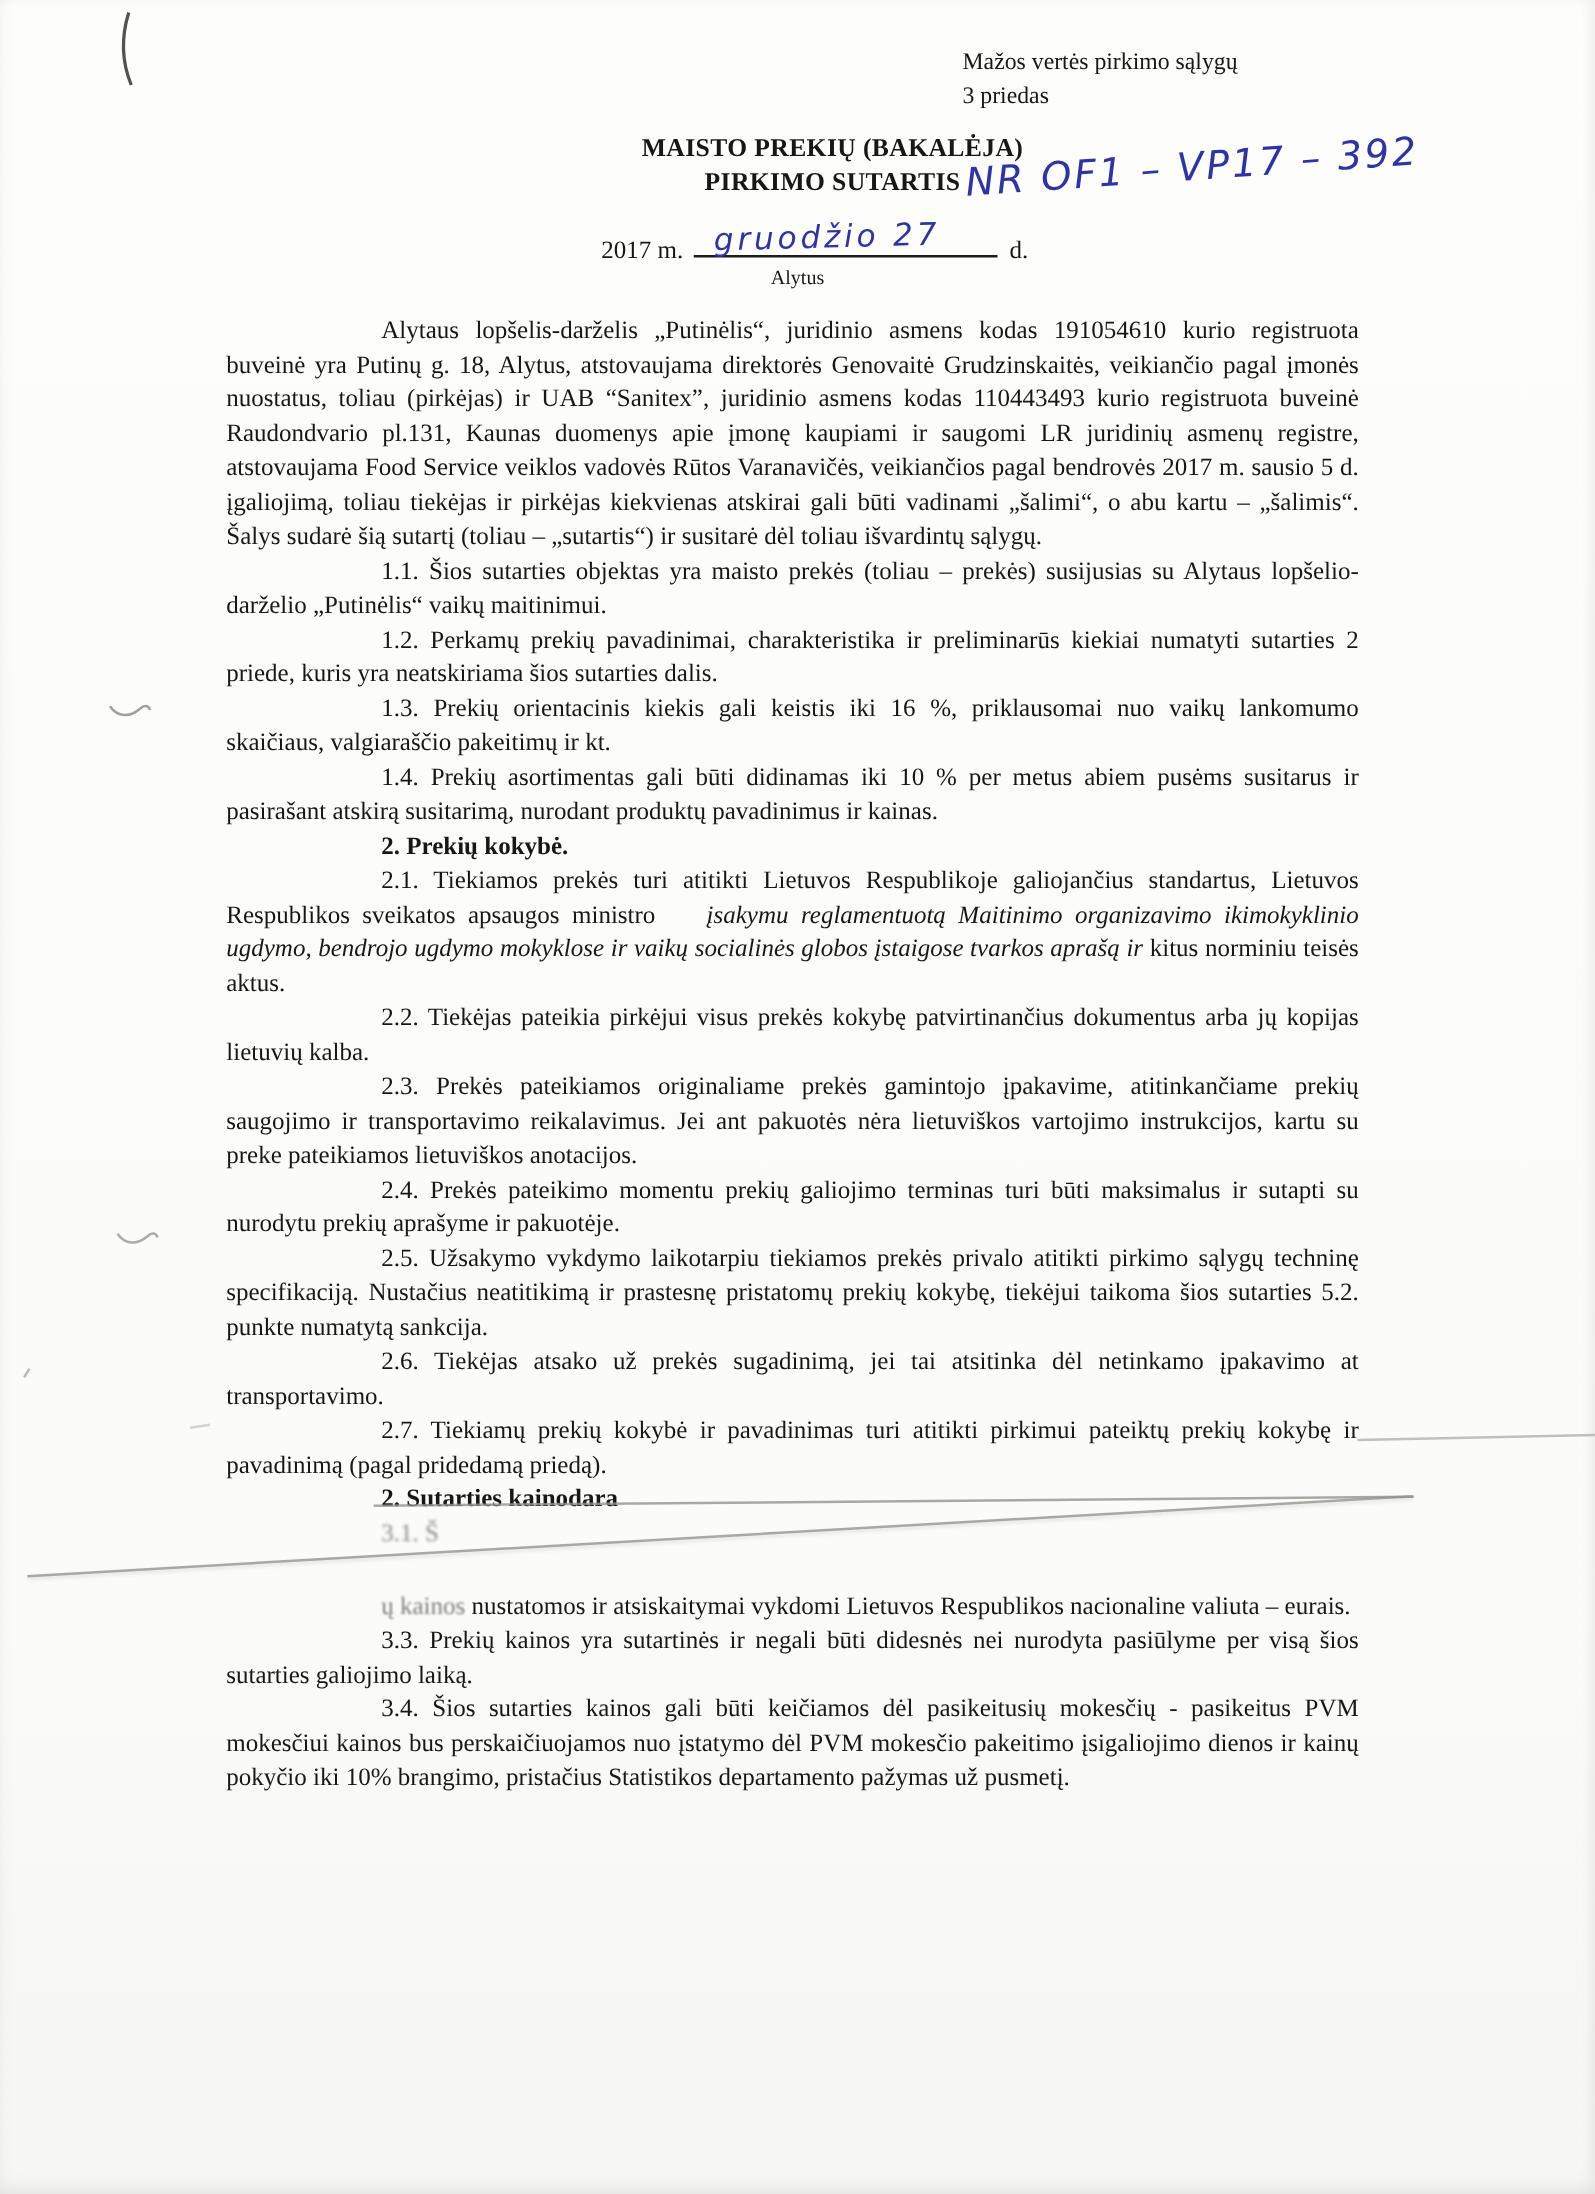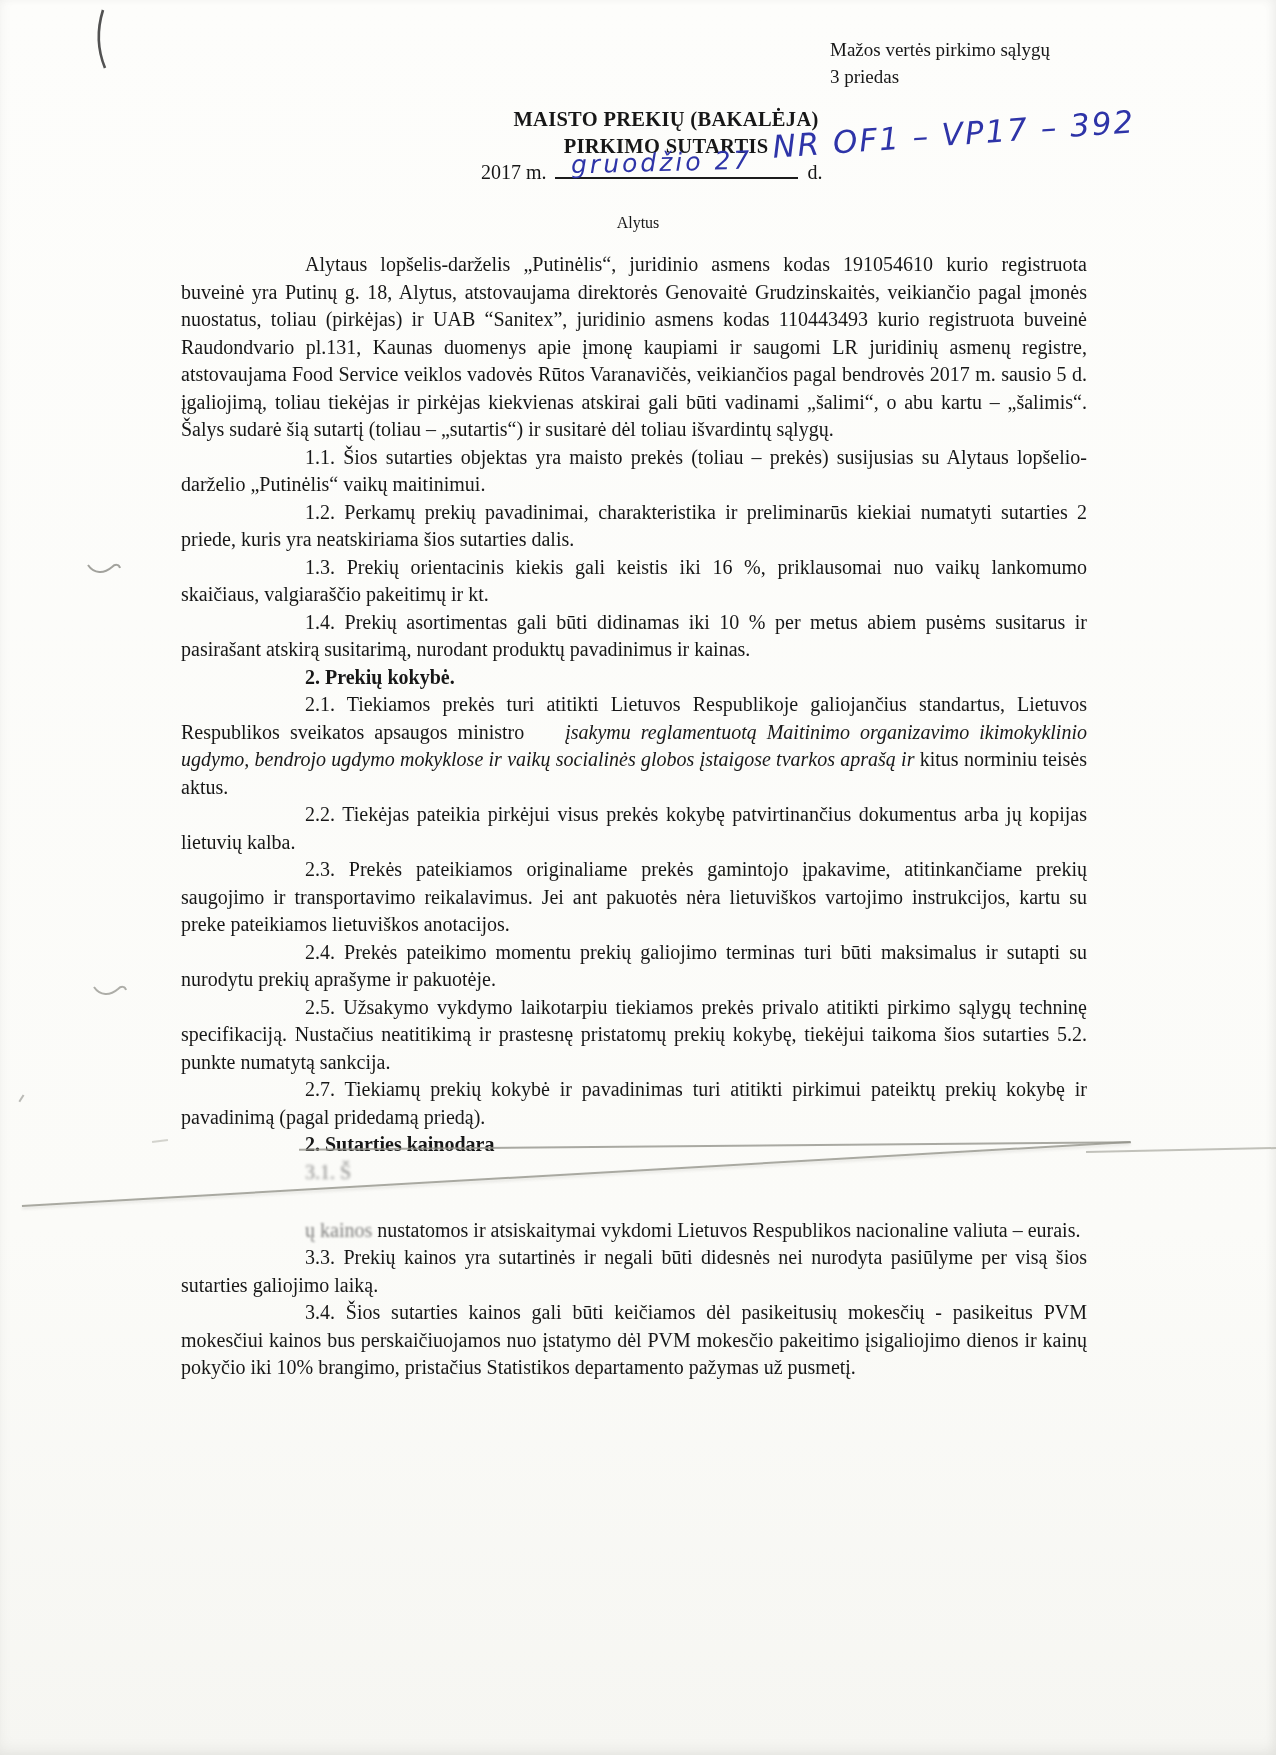--- a/index.html
+++ b/index.html
@@ -14,21 +14,21 @@
     background: linear-gradient(180deg, #fdfdfb 0%, #fbfbf8 70%, #f6f6f2 100%);
     font-family: "Liberation Serif", serif;
     color: #171717;
     overflow: hidden;
     box-shadow: inset 0 -6px 14px rgba(0,0,0,0.05), inset -4px 0 10px rgba(0,0,0,0.03);
   }
 
   
   .corner-note {
     position: absolute;
-    left: 830px;
+    left: 770px;
     top: 36px;
     font-size: 19px;
     line-height: 27px;
     white-space: nowrap;
   }
   .title-block {
     position: absolute;
     top: 106px;
     left: 0;
     width: 100%;
@@ -49,21 +49,21 @@
     left: 772px;
     top: 116px;
     font-size: 31px;
     letter-spacing: 2px;
     transform: rotate(-4deg);
     white-space: nowrap;
   }
   .date-row {
     position: absolute;
     left: 481px;
-    top: 157px;
+    top: 184px;
     font-size: 20px;
     white-space: nowrap;
   }
   .date-underline {
     display: inline-block;
     position: relative;
     width: 243px;
     height: 22px;
     margin: 0 10px 0 8px;
     border-bottom: 2px solid #1c1c1c;
@@ -173,20 +173,21 @@
     <p>1.2. Perkamų prekių pavadinimai, charakteristika ir preliminarūs kiekiai numatyti sutarties 2 priede, kuris yra neatskiriama šios sutarties dalis.</p>
     <p>1.3. Prekių orientacinis kiekis gali keistis iki 16 %, priklausomai nuo vaikų lankomumo skaičiaus, valgiaraščio pakeitimų ir kt.</p>
     <p>1.4. Prekių asortimentas gali būti didinamas iki 10 % per metus abiem pusėms susitarus ir pasirašant atskirą susitarimą, nurodant produktų pavadinimus ir kainas.</p>
 
     <p class="heading">2. Prekių kokybė.</p>
     <p><span>2.1. Tiekiamos prekės turi atitikti Lietuvos Respublikoje galiojančius standartus, Lietuvos Respublikos sveikatos apsaugos ministro </span><span class="it">įsakymu reglamentuotą Maitinimo organizavimo ikimokyklinio ugdymo, bendrojo ugdymo mokyklose ir vaikų socialinės globos įstaigose tvarkos aprašą ir </span><span>kitus norminiu teisės aktus.</span></p>
     <p>2.2. Tiekėjas pateikia pirkėjui visus prekės kokybę patvirtinančius dokumentus arba jų kopijas lietuvių kalba.</p>
     <p>2.3. Prekės pateikiamos originaliame prekės gamintojo įpakavime, atitinkančiame prekių saugojimo ir transportavimo reikalavimus. Jei ant pakuotės nėra lietuviškos vartojimo instrukcijos, kartu su preke pateikiamos lietuviškos anotacijos.</p>
     <p>2.4. Prekės pateikimo momentu prekių galiojimo terminas turi būti maksimalus ir sutapti su nurodytu prekių aprašyme ir pakuotėje.</p>
     <p>2.5. Užsakymo vykdymo laikotarpiu tiekiamos prekės privalo atitikti pirkimo sąlygų techninę specifikaciją. Nustačius neatitikimą ir prastesnę pristatomų prekių kokybę, tiekėjui taikoma šios sutarties 5.2. punkte numatytą sankcija.</p>
+    <p>2.6. Tiekėjas atsako už prekės sugadinimą, jei tai atsitinka dėl netinkamo įpakavimo at transportavimo.</p>
     <p>2.7. Tiekiamų prekių kokybė ir pavadinimas turi atitikti pirkimui pateiktų prekių kokybę ir pavadinimą (pagal pridedamą priedą).</p>
 
     <p class="heading">2. Sutarties kainodara</p>
 
     <div class="crease-zone">
       <span class="faint-clause">3.1. Š</span>
       <div class="fold-line fold-line-a"></div>
       <div class="fold-line fold-line-b"></div>
     </div>
 

